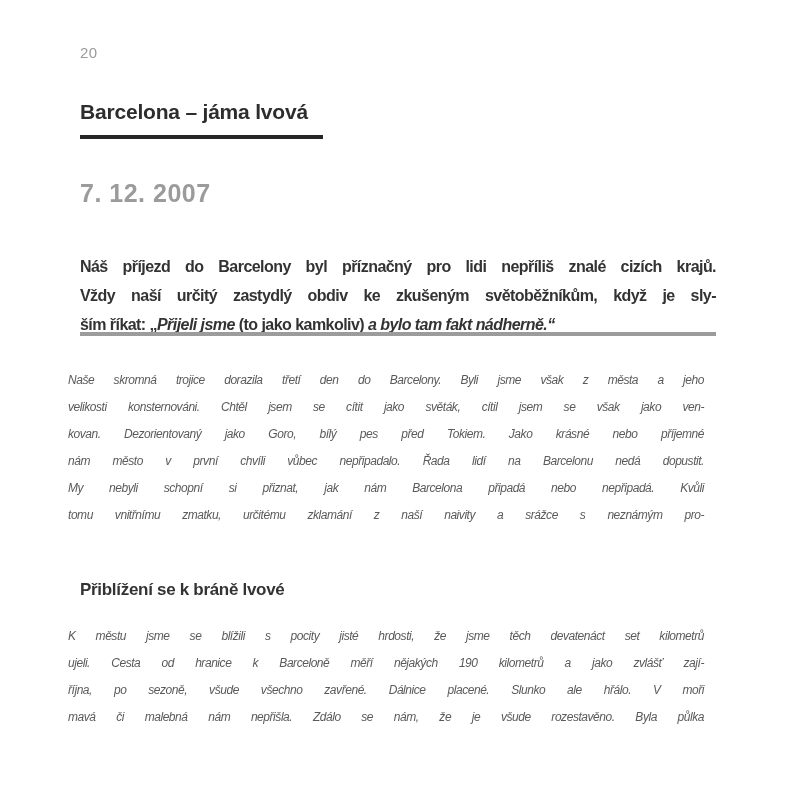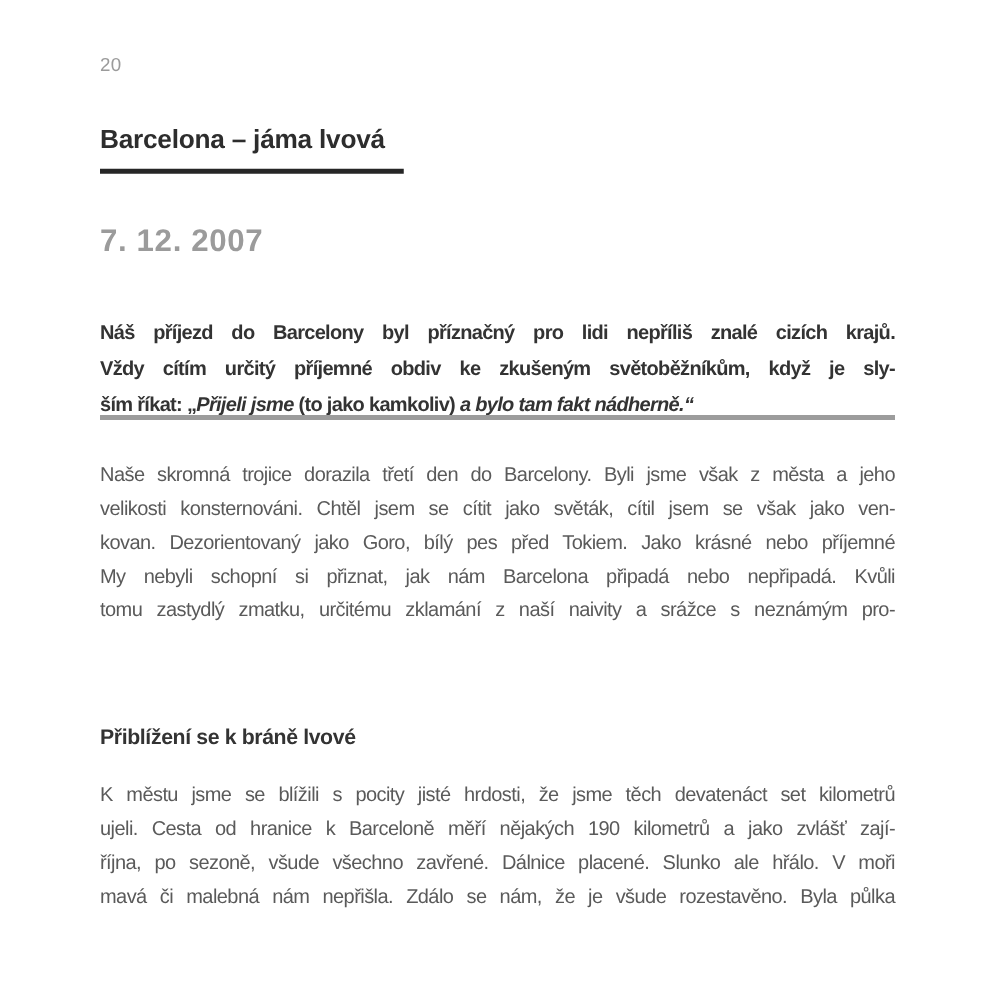--- a/index.html
+++ b/index.html
@@ -71,26 +71,27 @@
   .section-rule {
     position: absolute;
     left: 80px;
     top: 332px;
     width: 636px;
     height: 4px;
     background: var(--divider, #9c9c9c);
   }
   .bodyblock {
     position: absolute;
-    left: 80px;
+    left: 68px;
     width: 636px;
-    font-size: 16px;
+    font-size: 12px;
     line-height: 27px;
     letter-spacing: -0.45px;
     color: var(--body-text, #5a5a5a);
+    font-style: italic;
   }
   .para1 { top: 367px; }
   .para2 { top: 603px; margin-top: 20px; }
   .subheading {
     position: absolute;
     left: 80px;
     top: 580px;
     margin: 0;
     font-size: 17px;
     line-height: 20px;
@@ -117,32 +118,33 @@
   <div class="page-number">20</div>
 
   <h1 class="title">Barcelona – jáma lvová</h1>
 
   <div class="title-rule"></div>
 
   <div class="date">7. 12. 2007</div>
 
   <div class="perex">
     <div class="jline">Náš příjezd do Barcelony byl příznačný pro lidi nepříliš znalé cizích krajů.</div>
-    <div class="jline">Vždy cítím určitý příjemné obdiv ke zkušeným světoběžníkům, když je sly-</div>
+    <div class="jline">Vždy naší určitý zastydlý obdiv ke zkušeným světoběžníkům, když je sly-</div>
     <div class="lastline"><span>ším říkat: „</span><span class="it">Přijeli jsme</span><span> (to jako kamkoliv) </span><span class="it">a bylo tam fakt nádherně.“</span></div>
   </div>
 
   <div class="section-rule"></div>
 
   <div class="bodyblock para1">
     <div class="jline">Naše skromná trojice dorazila třetí den do Barcelony. Byli jsme však z města a jeho</div>
     <div class="jline">velikosti konsternováni. Chtěl jsem se cítit jako světák, cítil jsem se však jako ven-</div>
     <div class="jline">kovan. Dezorientovaný jako Goro, bílý pes před Tokiem. Jako krásné nebo příjemné</div>
+    <div class="jline">nám město v první chvíli vůbec nepřipadalo. Řada lidí na Barcelonu nedá dopustit.</div>
     <div class="jline">My nebyli schopní si přiznat, jak nám Barcelona připadá nebo nepřipadá. Kvůli</div>
-    <div class="jline">tomu zastydlý zmatku, určitému zklamání z naší naivity a srážce s neznámým pro-</div>
+    <div class="jline">tomu vnitřnímu zmatku, určitému zklamání z naší naivity a srážce s neznámým pro-</div>
   </div>
 
   <h2 class="subheading">Přiblížení se k bráně lvové</h2>
 
   <div class="bodyblock para2">
     <div class="jline">K městu jsme se blížili s pocity jisté hrdosti, že jsme těch devatenáct set kilometrů</div>
     <div class="jline">ujeli. Cesta od hranice k Barceloně měří nějakých 190 kilometrů a jako zvlášť zají-</div>
     <div class="jline">října, po sezoně, všude všechno zavřené. Dálnice placené. Slunko ale hřálo. V moři</div>
     <div class="jline">mavá či malebná nám nepřišla. Zdálo se nám, že je všude rozestavěno. Byla půlka</div>
   </div>

